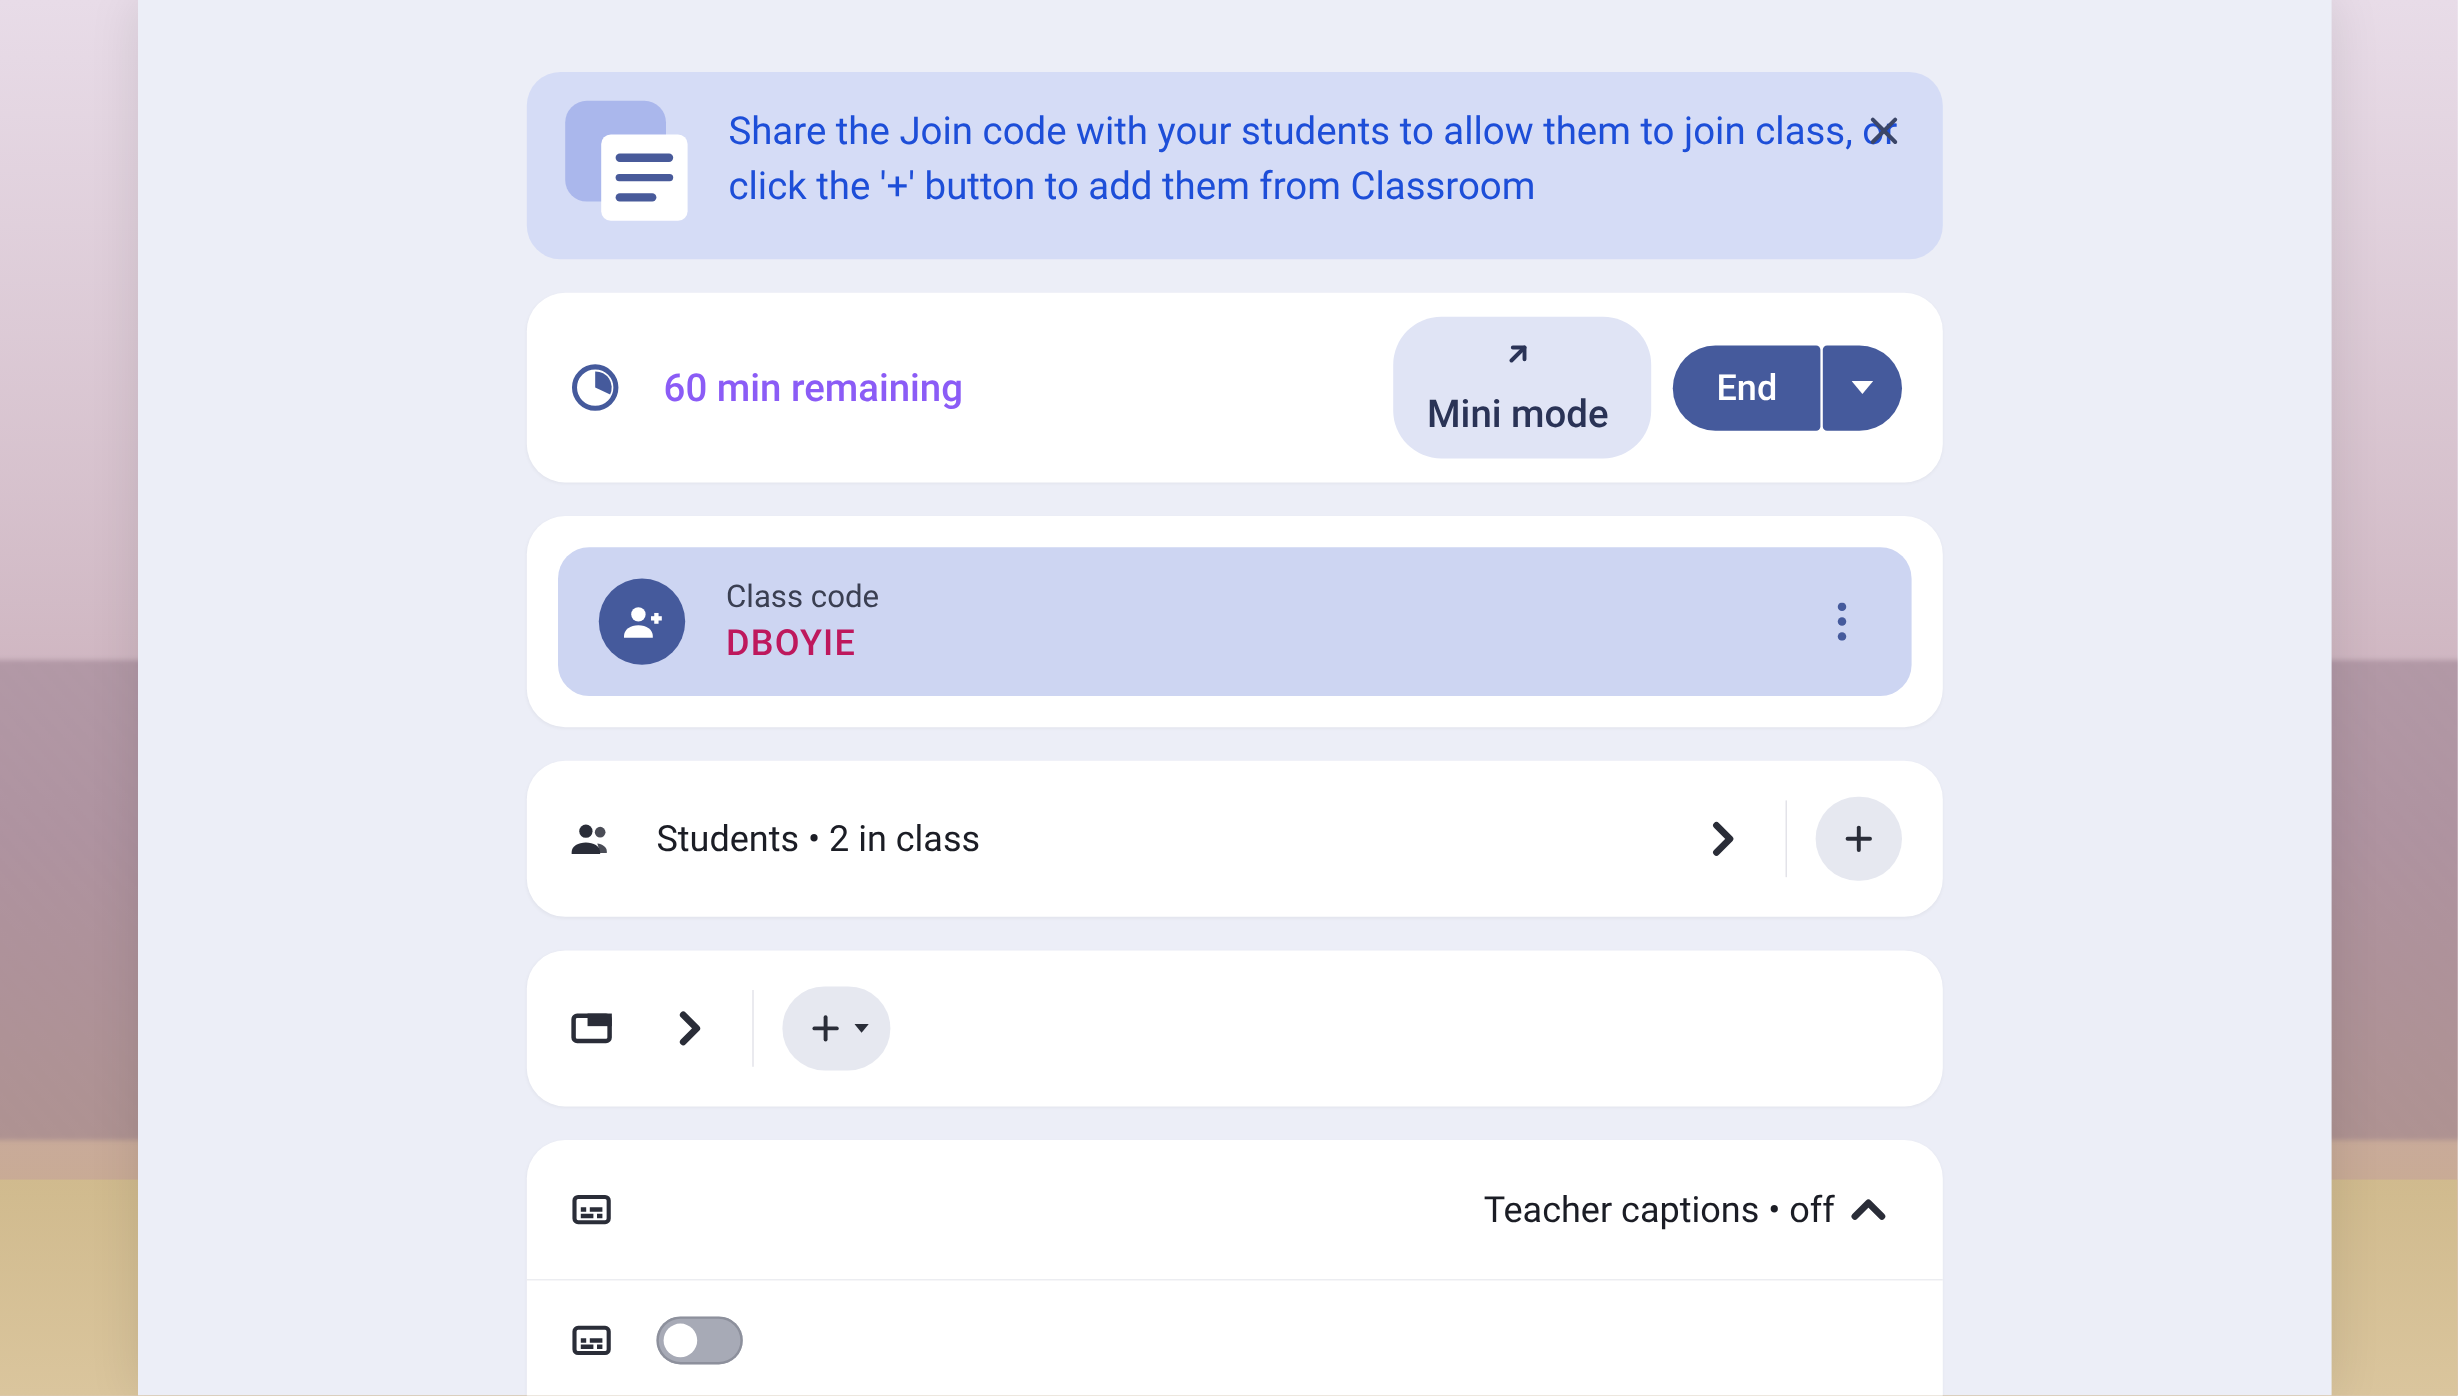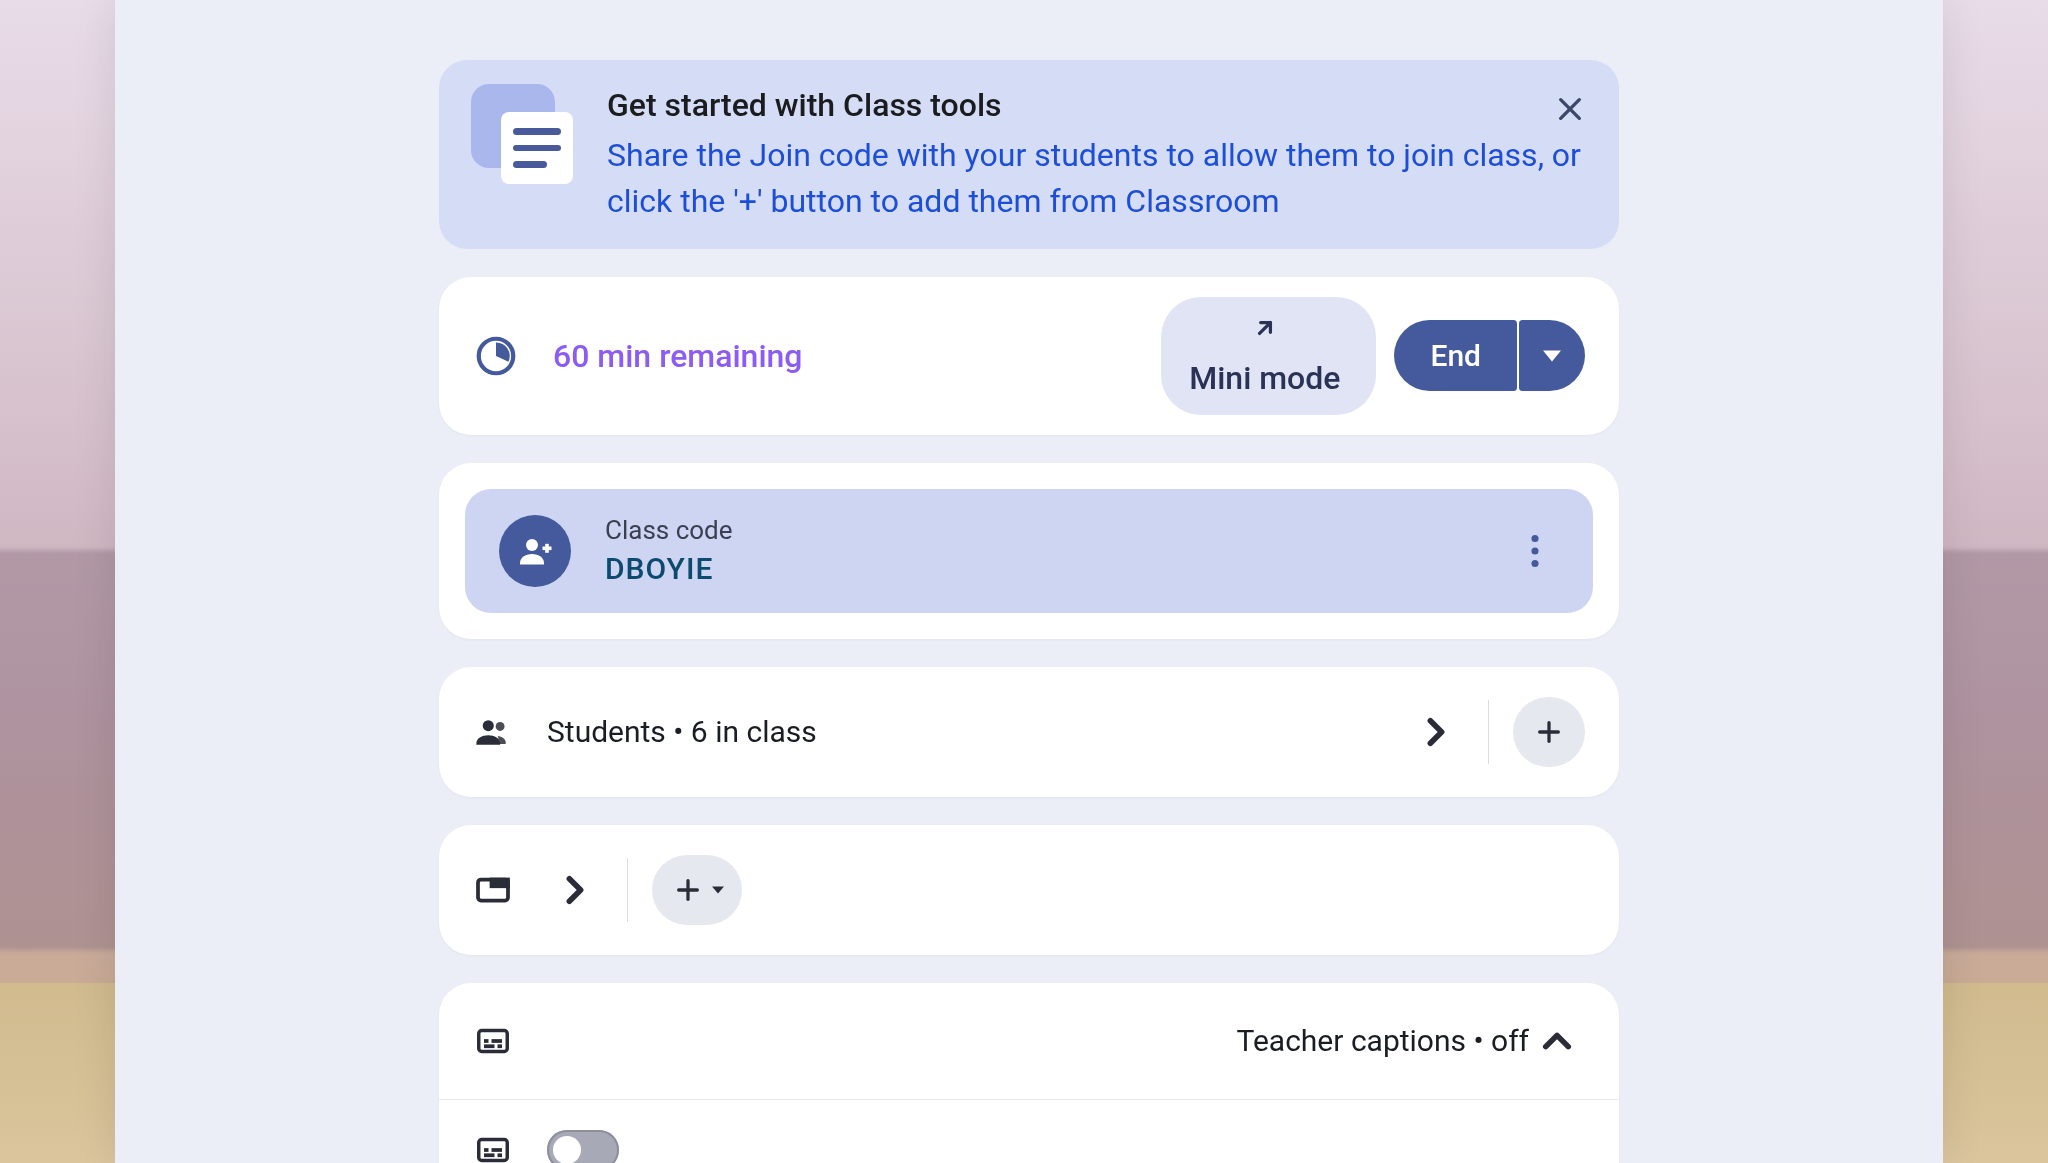--- a/index.html
+++ b/index.html
@@ -220,21 +220,21 @@
     }
     .code-text-col { flex: 1; }
     .code-label {
       font-size: 26px;
       color: #3a3f52;
       margin-bottom: 6px;
     }
     .code-value {
       font-size: 30px;
       font-weight: 500;
-      color: #0c4a6e;
+      color: #be185d;
       letter-spacing: 1px;
     }
     .code-more {
       width: 48px;
       height: 48px;
       display: flex;
       align-items: center;
       justify-content: center;
       cursor: pointer;
       color: #455a9c;
@@ -356,21 +356,20 @@
     <div class="banner">
       <div class="banner-icon-wrap">
         <div class="banner-icon-back"></div>
         <div class="banner-icon-front">
           <div class="banner-icon-line"></div>
           <div class="banner-icon-line"></div>
           <div class="banner-icon-line" style="width:70%"></div>
         </div>
       </div>
       <div class="banner-text">
-        <div class="banner-title">Get started with Class tools</div>
         <div class="banner-desc">Share the Join code with your students to allow them to join class, or click the '+' button to add them from Classroom</div>
       </div>
       <div class="banner-close">
         <svg width="32" height="32" viewBox="0 0 24 24" fill="none" stroke="currentColor" stroke-width="2.5" stroke-linecap="round">
             <line x1="5" y1="5" x2="19" y2="19"></line>
             <line x1="19" y1="5" x2="5" y2="19"></line>
           </svg>
       </div>
     </div>
 
@@ -425,21 +424,21 @@
 
     <div class="row-card">
       <div class="row-icon">
         <svg width="38" height="38" viewBox="0 0 24 24" fill="currentColor">
             <circle cx="9" cy="8" r="3.5"></circle>
             <circle cx="16.5" cy="8.5" r="2.8" opacity="0.85"></circle>
             <path d="M1.5 19c0-3 3.5-5 7.5-5s7.5 2 7.5 5v1h-15v-1z"></path>
             <path d="M15 14.5c2.5.3 5 1.8 5 4v1h-3.5" opacity="0.85"></path>
           </svg>
       </div>
-      <div class="row-label">Students • 6 in class</div>
+      <div class="row-label">Students • 2 in class</div>
       <div class="row-actions">
         <div class="chevron-btn">
           <svg width="20" height="30" viewBox="0 0 10 16" fill="none" stroke="currentColor" stroke-width="3" stroke-linecap="round" stroke-linejoin="round">
               <polyline points="2,2 8,8 2,14"></polyline>
             </svg>
         </div>
         <div class="action-divider"></div>
         <button class="pill-btn">
           <svg width="28" height="28" viewBox="0 0 24 24" fill="none" stroke="currentColor" stroke-width="2.8" stroke-linecap="round">
               <line x1="12" y1="4" x2="12" y2="20"></line>

